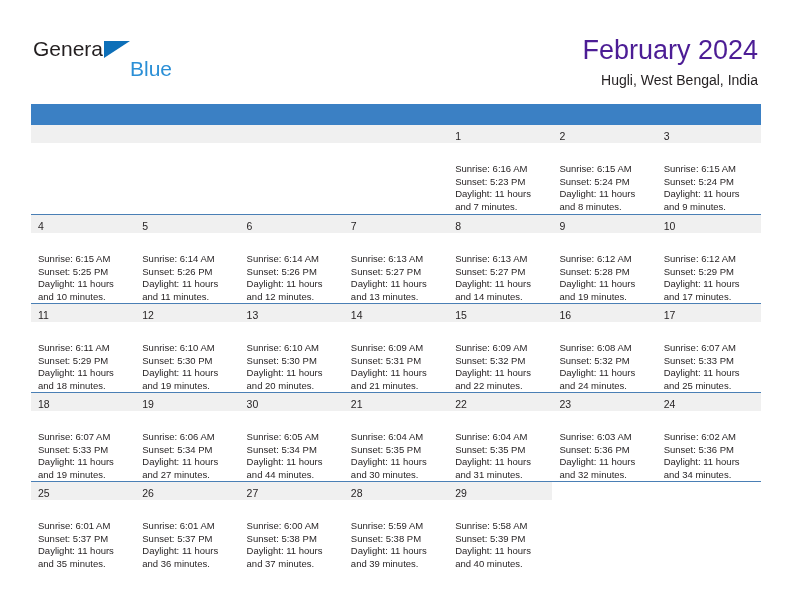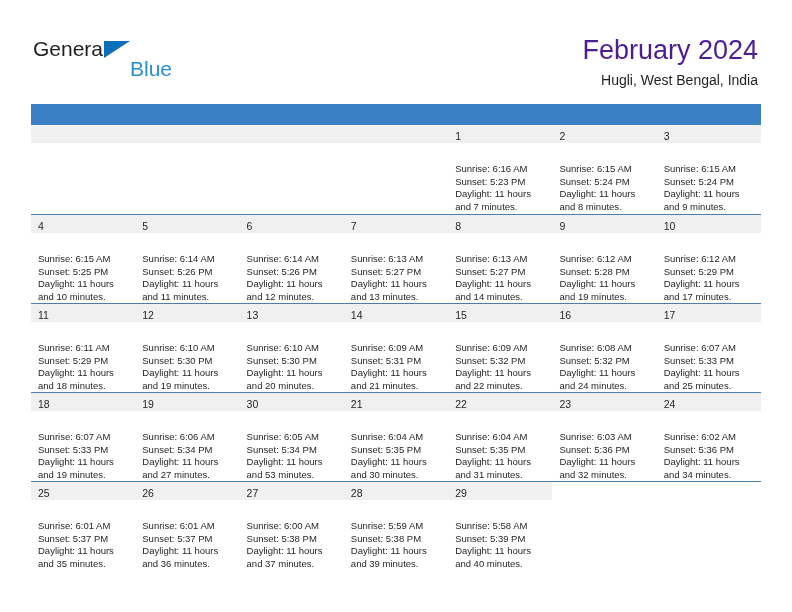--- a/index.html
+++ b/index.html
@@ -398,21 +398,21 @@
               <div>Daylight: 11 hours</div>
               <div>and 27 minutes.</div>
             </div>
           </div>
           <div class="day">
             <div class="day-num-band"><span class="day-num">30</span></div>
             <div class="day-info">
               <div>Sunrise: 6:05 AM</div>
               <div>Sunset: 5:34 PM</div>
               <div>Daylight: 11 hours</div>
-              <div>and 53 minutes.</div>
+              <div>and 44 minutes.</div>
             </div>
           </div>
           <div class="day">
             <div class="day-num-band"><span class="day-num">21</span></div>
             <div class="day-info">
               <div>Sunrise: 6:04 AM</div>
               <div>Sunset: 5:35 PM</div>
               <div>Daylight: 11 hours</div>
               <div>and 30 minutes.</div>
             </div>

